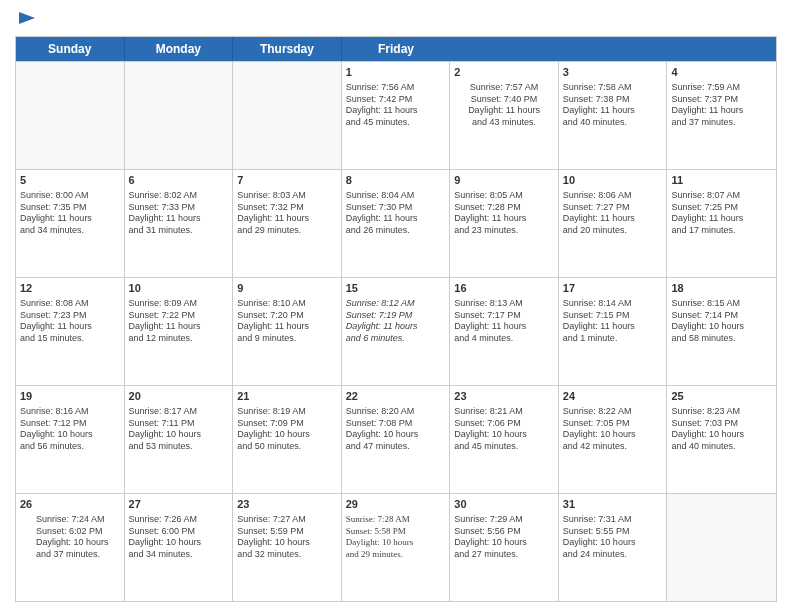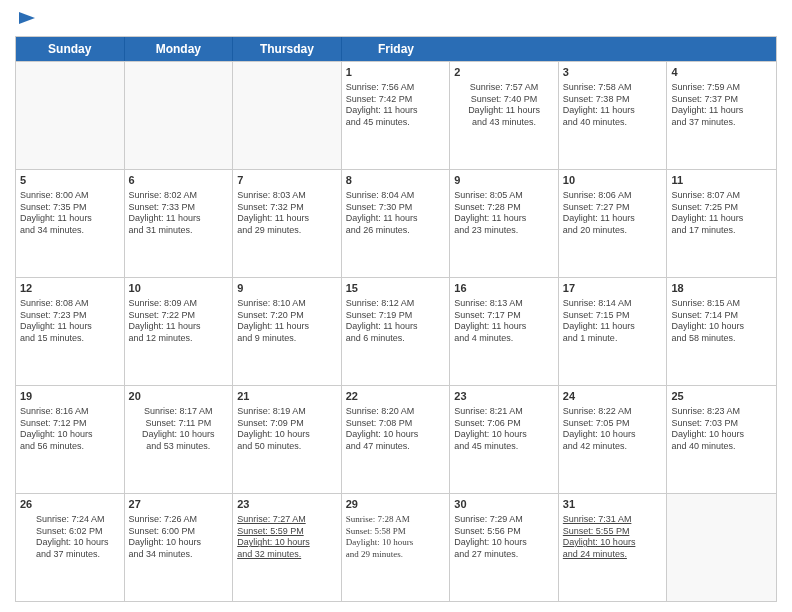--- a/index.html
+++ b/index.html
@@ -230,21 +230,21 @@
           </div>
           <div class="day-cell">
             <span class="day-num">9</span>
             <div class="cell-info" style="white-space: pre-line;">Sunrise: 8:10 AM
 Sunset: 7:20 PM
 Daylight: 11 hours
 and 9 minutes.</div>
           </div>
           <div class="day-cell">
             <span class="day-num">15</span>
-            <div class="cell-info" style="white-space: pre-line;">Sunrise: 8:12 AM
+            <div class="cell-info" style="white-space: pre-line; font-style: italic;">Sunrise: 8:12 AM
 Sunset: 7:19 PM
 Daylight: 11 hours
 and 6 minutes.</div>
           </div>
           <div class="day-cell">
             <span class="day-num">16</span>
             <div class="cell-info" style="white-space: pre-line;">Sunrise: 8:13 AM
 Sunset: 7:17 PM
 Daylight: 11 hours
 and 4 minutes.</div>
@@ -267,21 +267,21 @@
         <div class="week-row">
           <div class="day-cell">
             <span class="day-num">19</span>
             <div class="cell-info" style="white-space: pre-line;">Sunrise: 8:16 AM
 Sunset: 7:12 PM
 Daylight: 10 hours
 and 56 minutes.</div>
           </div>
           <div class="day-cell">
             <span class="day-num">20</span>
-            <div class="cell-info" style="white-space: pre-line; text-align: center;">Sunrise: 8:17 AM
+            <div class="cell-info" style="white-space: pre-line;">Sunrise: 8:17 AM
 Sunset: 7:11 PM
 Daylight: 10 hours
 and 53 minutes.</div>
           </div>
           <div class="day-cell">
             <span class="day-num">21</span>
             <div class="cell-info" style="white-space: pre-line;">Sunrise: 8:19 AM
 Sunset: 7:09 PM
 Daylight: 10 hours
 and 50 minutes.</div>
@@ -325,42 +325,42 @@
           </div>
           <div class="day-cell">
             <span class="day-num">27</span>
             <div class="cell-info" style="white-space: pre-line;">Sunrise: 7:26 AM
 Sunset: 6:00 PM
 Daylight: 10 hours
 and 34 minutes.</div>
           </div>
           <div class="day-cell">
             <span class="day-num">23</span>
-            <div class="cell-info" style="white-space: pre-line; text-decoration: underline;">Sunrise: 7:27 AM
+            <div class="cell-info" style="white-space: pre-line;">Sunrise: 7:27 AM
 Sunset: 5:59 PM
 Daylight: 10 hours
 and 32 minutes.</div>
           </div>
           <div class="day-cell">
             <span class="day-num">29</span>
             <div class="cell-info" style="white-space: pre-line; font-family: Liberation Serif, serif;">Sunrise: 7:28 AM
 Sunset: 5:58 PM
 Daylight: 10 hours
 and 29 minutes.</div>
           </div>
           <div class="day-cell">
             <span class="day-num">30</span>
             <div class="cell-info" style="white-space: pre-line;">Sunrise: 7:29 AM
 Sunset: 5:56 PM
 Daylight: 10 hours
 and 27 minutes.</div>
           </div>
           <div class="day-cell">
             <span class="day-num">31</span>
-            <div class="cell-info" style="white-space: pre-line; text-decoration: underline;">Sunrise: 7:31 AM
+            <div class="cell-info" style="white-space: pre-line;">Sunrise: 7:31 AM
 Sunset: 5:55 PM
 Daylight: 10 hours
 and 24 minutes.</div>
           </div>
           <div class="day-cell empty"></div>
         </div>
       </div>
   </div>
 </div>
 

